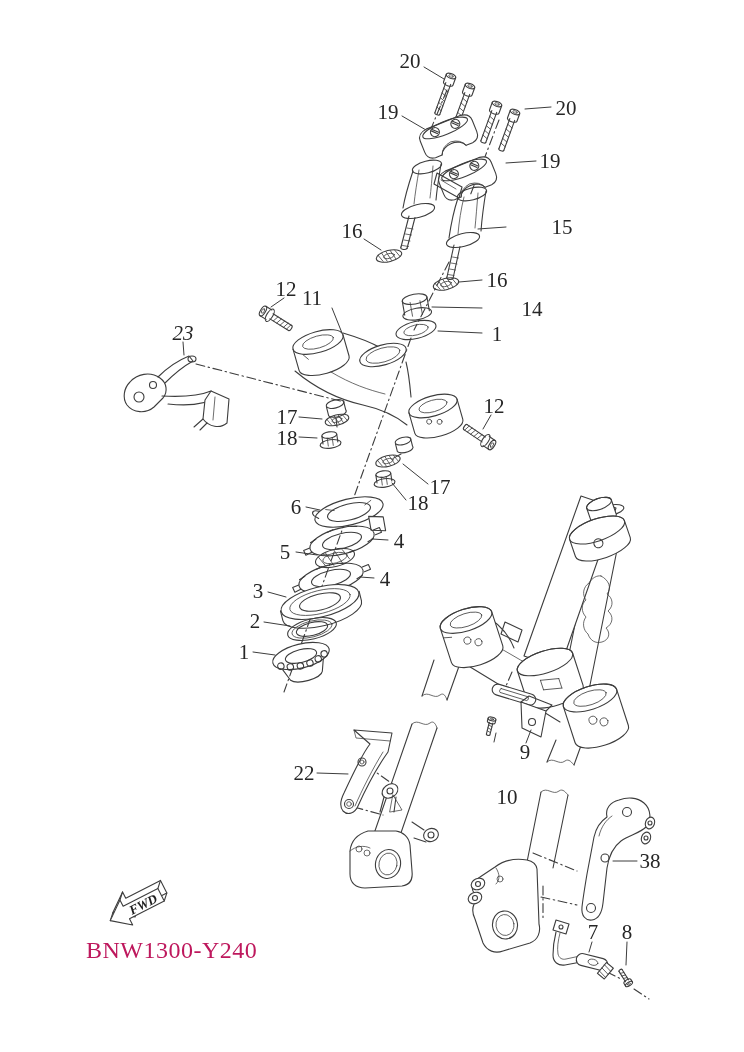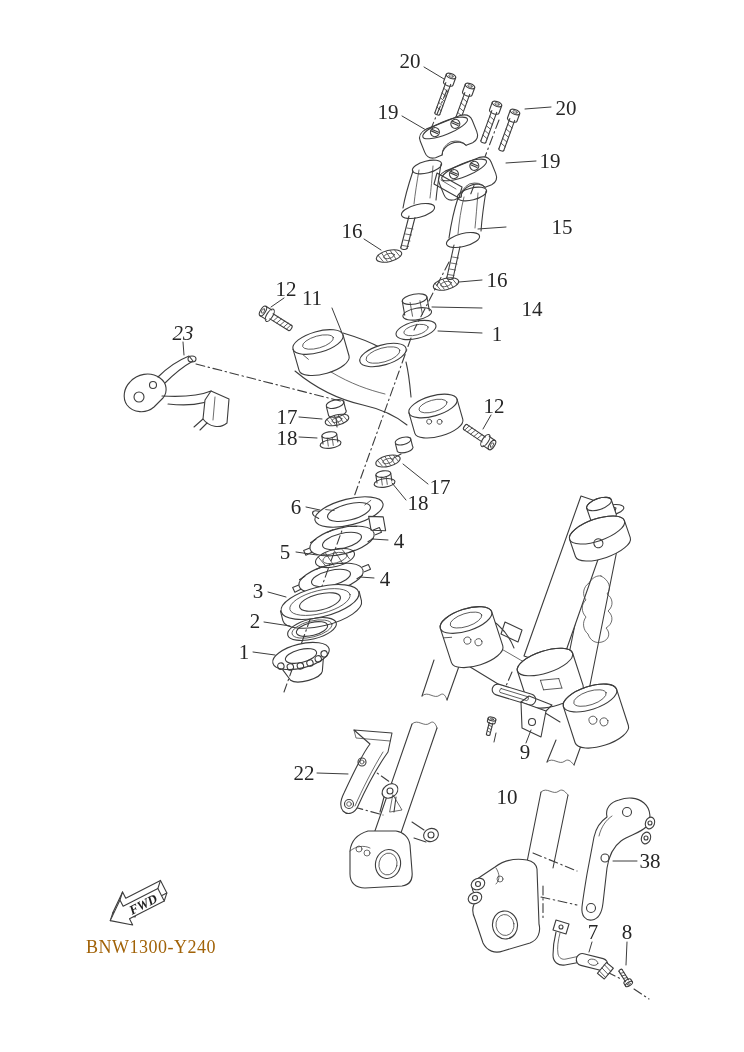--- a/index.html
+++ b/index.html
@@ -8,21 +8,21 @@
   #art{position:absolute;left:0;top:0;}
   #art path,#art line,#art ellipse,#art circle,#art rect,#art polyline,#art polygon{
      fill:none;stroke:#3d3d3d;stroke-width:1.1;stroke-linecap:round;stroke-linejoin:round;}
   #art .wf{fill:#ffffff;}
   #art .thin{stroke-width:0.75;}
   #art .dash{stroke-dasharray:9 3.5 1.5 3.5;stroke-width:0.9;}
   #art .leader{stroke-width:1;}
   #art text{stroke:none;fill:#1f1f1f;}
   .callout{position:absolute;transform:translate(-50%,-50%);font-size:21px;color:#262626;
            line-height:1;white-space:nowrap;}
-  .code-text{position:absolute;left:86px;top:937px;font-size:18px;color:#a16207;letter-spacing:0.5px;}
+  .code-text{position:absolute;left:86px;top:937px;font-size:24px;color:#be185d;letter-spacing:0.5px;}
 </style>
 </head>
 <body>
 
 <div id="stage">
 
 <svg id="art" width="744" height="1052" viewBox="0 0 744 1052">
   <defs>
     <g id="bolt20">
       <ellipse cx="0" cy="0" rx="5" ry="2.3"></ellipse>

